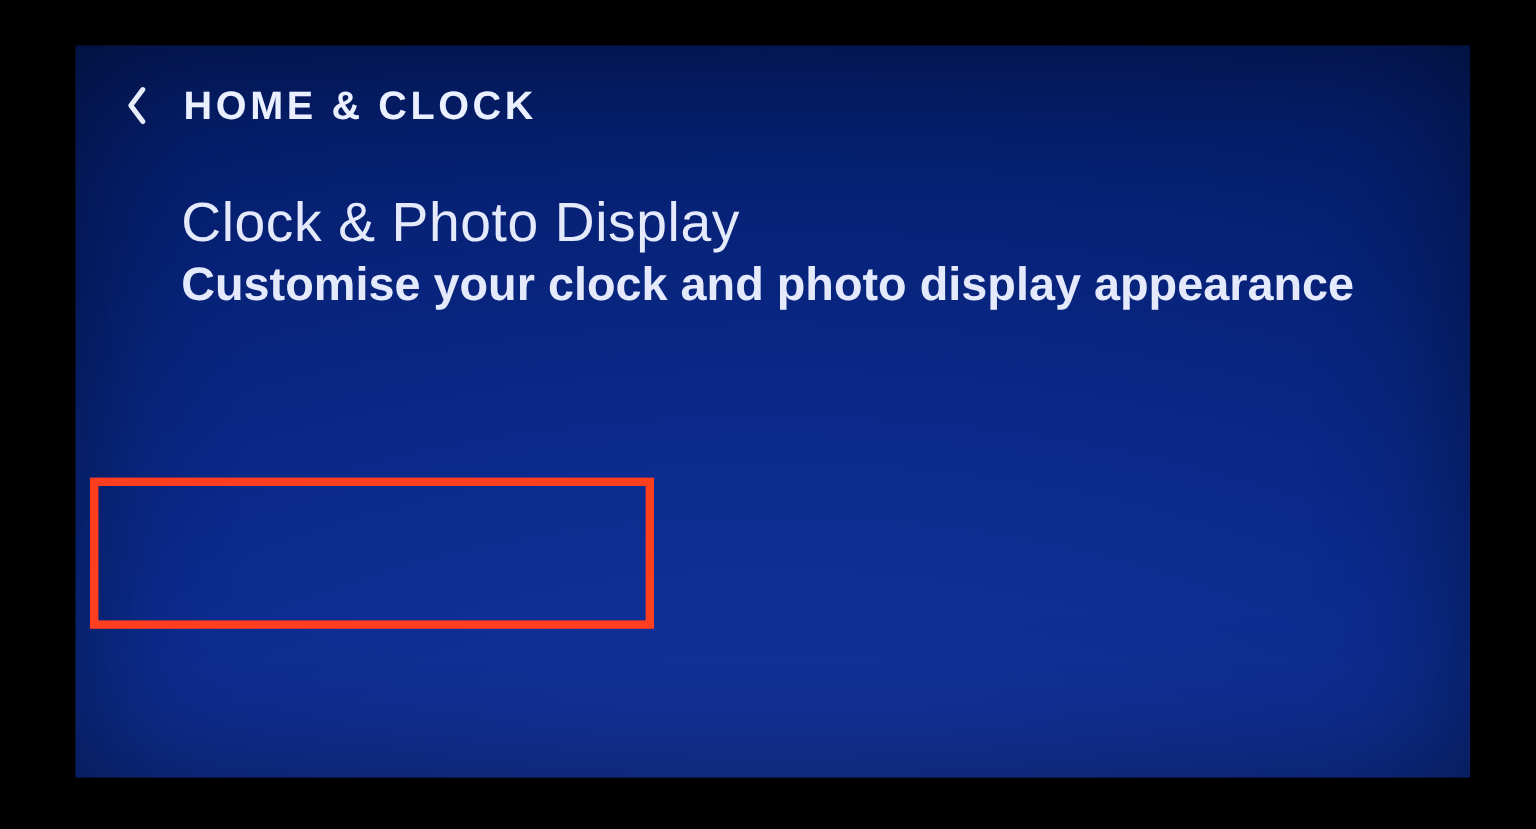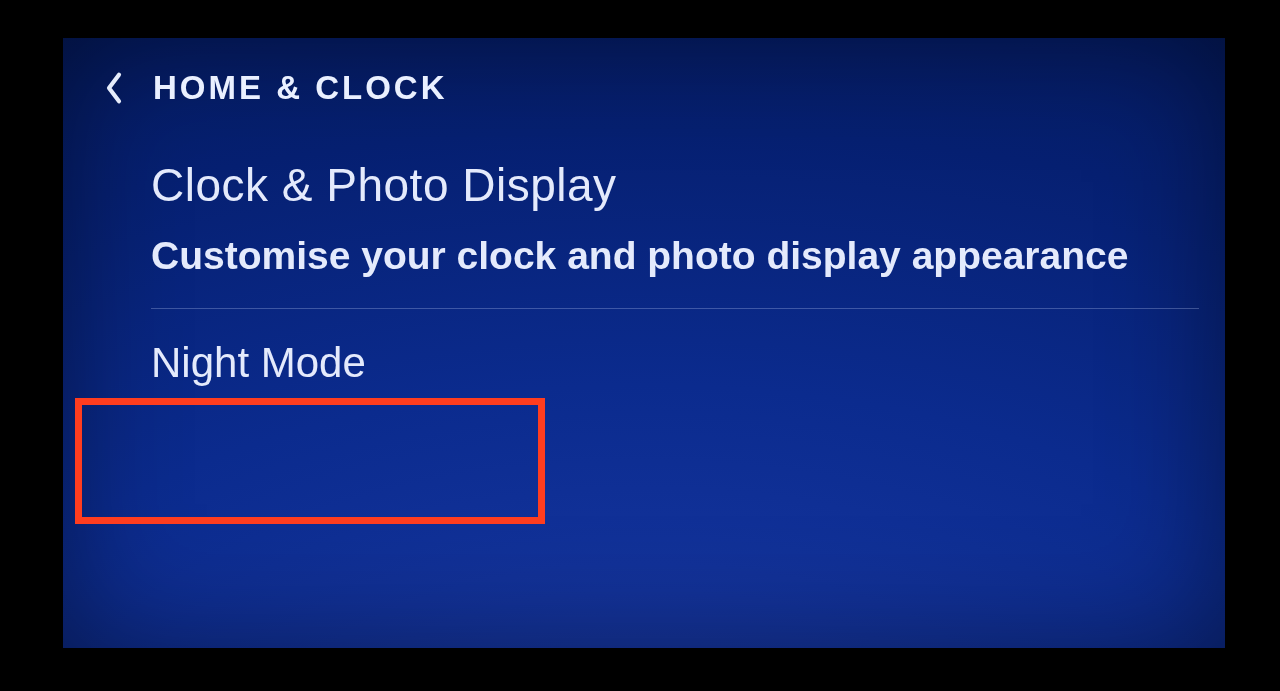--- a/index.html
+++ b/index.html
@@ -51,21 +51,21 @@
     position: absolute;
     left: 88px;
     right: 26px;
     top: 120px;
   }
   .section-title {
     font-size: 46px;
     font-weight: 300;
     letter-spacing: 0.5px;
     color: #e4eafc;
-    margin: 0 0 22px 0;
+    margin: 0 0 4px 0;
   }
   .section-sub {
     font-size: 39px;
     font-weight: 800;
     color: #e4eafc;
     margin: 0 0 30px 0;
   }
   .row {
     position: relative;
     display: flex;
@@ -123,22 +123,19 @@
     <div class="header-title">HOME &amp; CLOCK</div>
   </div>
 
   <div class="content">
 
     <div class="section-title">Clock &amp; Photo Display</div>
 
     <div class="section-sub">Customise your clock and photo display appearance</div>
 
 
-    <div class="row">
-      <span class="label">Night Mode</span>
-    </div>
 
 
   </div>
 
   <div class="highlight-box" style="left:12px; top:360px; width:456px; height:112px;"></div>
 
 </div>
 
 </body></html>

